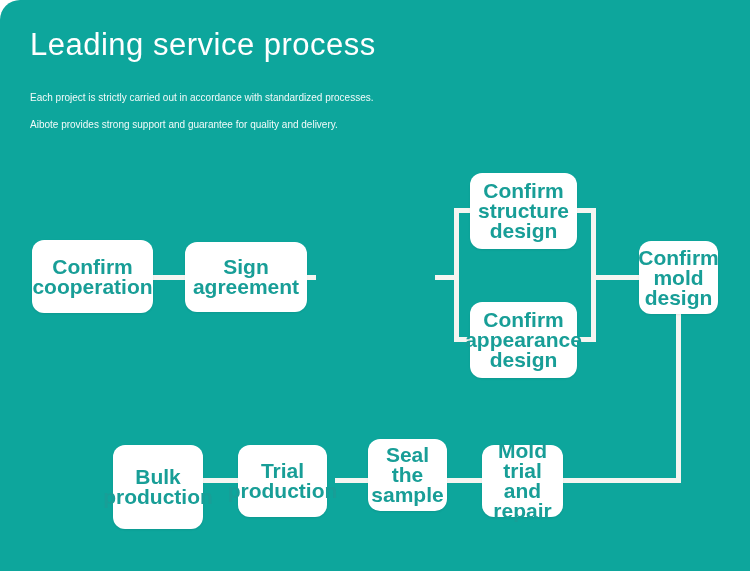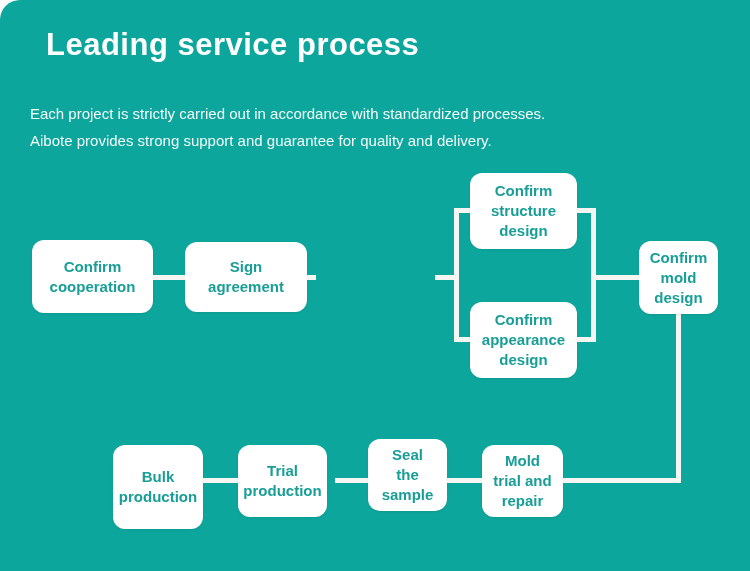--- a/index.html
+++ b/index.html
@@ -21,41 +21,39 @@
     width: 750px;
     height: 571px;
     background: var(--panel-bg, #0da69c);
     border-top-left-radius: 20px;
   }
   .title {
     position: absolute;
     left: 30px;
     top: 27px;
     font-size: 31px;
-    font-weight: bold;
+    font-weight: normal;
     letter-spacing: 0.5px;
     color: var(--title-text, #ffffff);
     white-space: nowrap;
-    margin-left: 16px;
   }
   .subtitle {
     position: absolute;
     left: 30px;
     top: 84px;
-    font-size: 15px;
+    font-size: 10px;
     line-height: 27px;
     color: #f2fbfa;
-    margin-top: 16px;
   }
   .node {
     position: absolute;
     background: var(--box-bg, #ffffff);
     border-radius: 12px;
     color: var(--box-text, #189e97);
-    font-size: 15px;
+    font-size: 21px;
     font-weight: bold;
     line-height: 20px;
     text-align: center;
     white-space: pre-line;
     display: flex;
     align-items: center;
     justify-content: center;
     box-shadow: 0 1px 2px rgba(0,0,0,0.08);
   }
   .conn {

